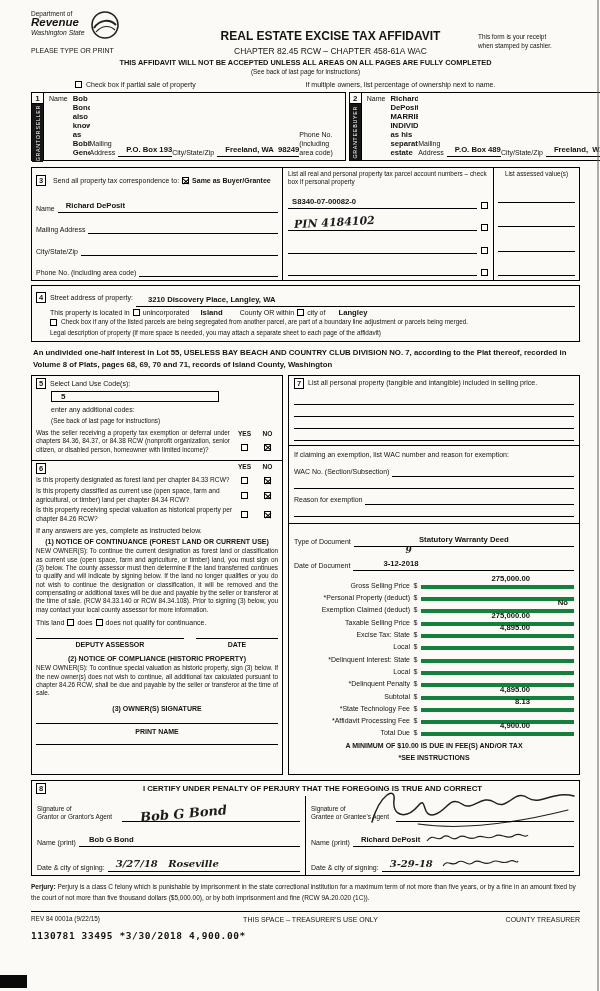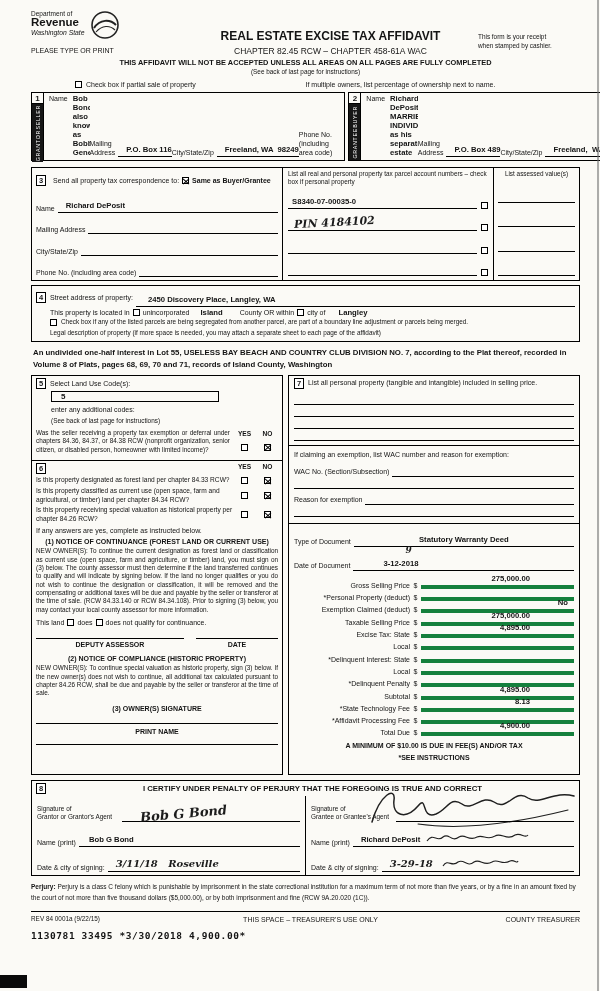--- a/index.html
+++ b/index.html
@@ -94,21 +94,21 @@
 </head>
 <body>
 
 <div class="page">
 <div class="inner">
 
   <div class="hdr">
     <div class="hdrlogo">
       <div>
         <div style="font-size:6.5px">Department of</div>
-        <div style="font-size:11.5px;font-weight:bold;margin-top:-1px">Revenue</div>
+        <div style="font-size:11.5px;font-weight:bold;font-style:italic;margin-top:-1px">Revenue</div>
         <div style="font-size:6.8px;font-style:italic;margin-top:1px">Washington State</div>
       </div>
       <svg width="30" height="30" viewBox="0 0 30 30">
         <circle cx="15" cy="15" r="13" fill="none" stroke="#222" stroke-width="1.6"></circle>
         <path d="M4 18 C 10 9, 20 9, 26 15" stroke="#222" stroke-width="2" fill="none"></path>
         <path d="M6 22 C 12 15, 20 15, 25 20" stroke="#222" stroke-width="1.1" fill="none"></path>
       </svg>
     </div>
     <div class="hdrmid">
       <div class="title">REAL ESTATE EXCISE TAX AFFIDAVIT</div>
@@ -140,21 +140,21 @@
           <span class="vtext">GRANTOR</span>
         </div>
       </div>
       <div class="pfields">
         <div class="frow pname">
           <span class="lbl">Name</span>
           <span class="val">Bob G Bond, also known as Bobby Gene Bond, a single man</span>
         </div>
         <div class="frow">
           <span class="lbl">Mailing Address</span>
-          <span class="uline"><span class="val" style="margin-left:8px">P.O. Box 116</span></span>
+          <span class="uline"><span class="val" style="margin-left:8px">P.O. Box 193</span></span>
         </div>
         <div class="frow">
           <span class="lbl">City/State/Zip</span>
           <span class="uline"><span class="val" style="margin-left:8px">Freeland, WA  98249</span></span>
         </div>
         <div class="frow">
           <span class="lbl">Phone No. (including area code)</span>
           <span class="uline"></span>
         </div>
       </div>
@@ -209,21 +209,21 @@
         <span class="uline"></span>
       </div>
       <div class="frow">
         <span class="lbl">Phone No. (including area code)</span>
         <span class="uline"></span>
       </div>
     </div>
     <div class="s3m">
       <div class="fine">List all real and personal property tax parcel account numbers – check box if personal property</div>
       <div class="prow">
-        <span class="uline" style="margin-left:0"><span class="val" style="margin-left:4px">S8340-07-00035-0</span></span>
+        <span class="uline" style="margin-left:0"><span class="val" style="margin-left:4px">S8340-07-00082-0</span></span>
         <span class="cb"></span>
       </div>
       <div class="prow">
         <span class="uline" style="margin-left:0"><span class="hw" style="font-size:11px;margin-left:6px;display:inline-block;transform:rotate(-3deg)">PIN 4184102</span></span>
         <span class="cb"></span>
       </div>
       <div class="prow">
         <span class="uline" style="margin-left:0"></span>
         <span class="cb"></span>
       </div>
@@ -246,21 +246,21 @@
       <div class="arow">
             <span></span>
           </div>
     </div>
   </div>
 
   <div class="sec4">
     <div class="frow" style="align-items:center">
       <span class="numbox">4</span>
       <span class="lbl">Street address of property:</span>
-      <span class="uline"><span class="val" style="margin-left:12px">2450 Discovery Place, Langley, WA</span></span>
+      <span class="uline"><span class="val" style="margin-left:12px">3210 Discovery Place, Langley, WA</span></span>
     </div>
     <div class="frow" style="align-items:center;gap:3px;padding-left:14px">
       <span class="lbl">This property is located in</span>
       <span class="cb"></span>
       <span class="lbl">unincorporated</span>
       <span class="val" style="margin:0 14px 0 8px">Island</span>
       <span class="lbl">County OR  within</span>
       <span class="cb"></span>
       <span class="lbl">city of</span>
       <span class="val" style="margin-left:10px">Langley</span>
@@ -475,21 +475,21 @@
           <span class="uline" style="min-height:14px">
             <span class="hw" style="font-size:13px;position:absolute;left:18px;bottom:0;transform:rotate(-5deg)">Bob G Bond</span>
           </span>
         </div>
         <div class="frow">
           <span class="lbl">Name (print)</span>
           <span class="uline"><span class="val" style="margin-left:10px">Bob G Bond</span></span>
         </div>
         <div class="frow">
           <span class="lbl">Date &amp; city of signing:</span>
-          <span class="uline"><span class="hw" style="font-size:10px;margin-left:8px">3/11/18   Roseville</span></span>
+          <span class="uline"><span class="hw" style="font-size:10px;margin-left:8px">3/27/18   Roseville</span></span>
         </div>
       </div>
       <div class="sigcol" style="border-left:1px solid #000">
         <svg width="225" height="56" viewBox="0 0 225 56" style="position:absolute;right:-8px;top:-20px;pointer-events:none">
           <path d="M10 46 C 18 18, 34 10, 32 24 C 30 40, 44 44, 56 30 C 66 18, 58 44, 74 38 C 86 33, 88 20, 100 28 C 110 36, 120 18, 132 26 C 146 36, 152 12, 166 22 C 178 30, 192 14, 212 20" fill="none" stroke="#1f1f1f" stroke-width="1.5" stroke-linecap="round"></path>
           <path d="M56 48 C 96 54, 150 48, 206 34" fill="none" stroke="#1f1f1f" stroke-width="1.1" stroke-linecap="round"></path>
         </svg>
         <div class="frow" style="align-items:flex-end">
           <div class="siglabel">
             <div>Signature of</div>

